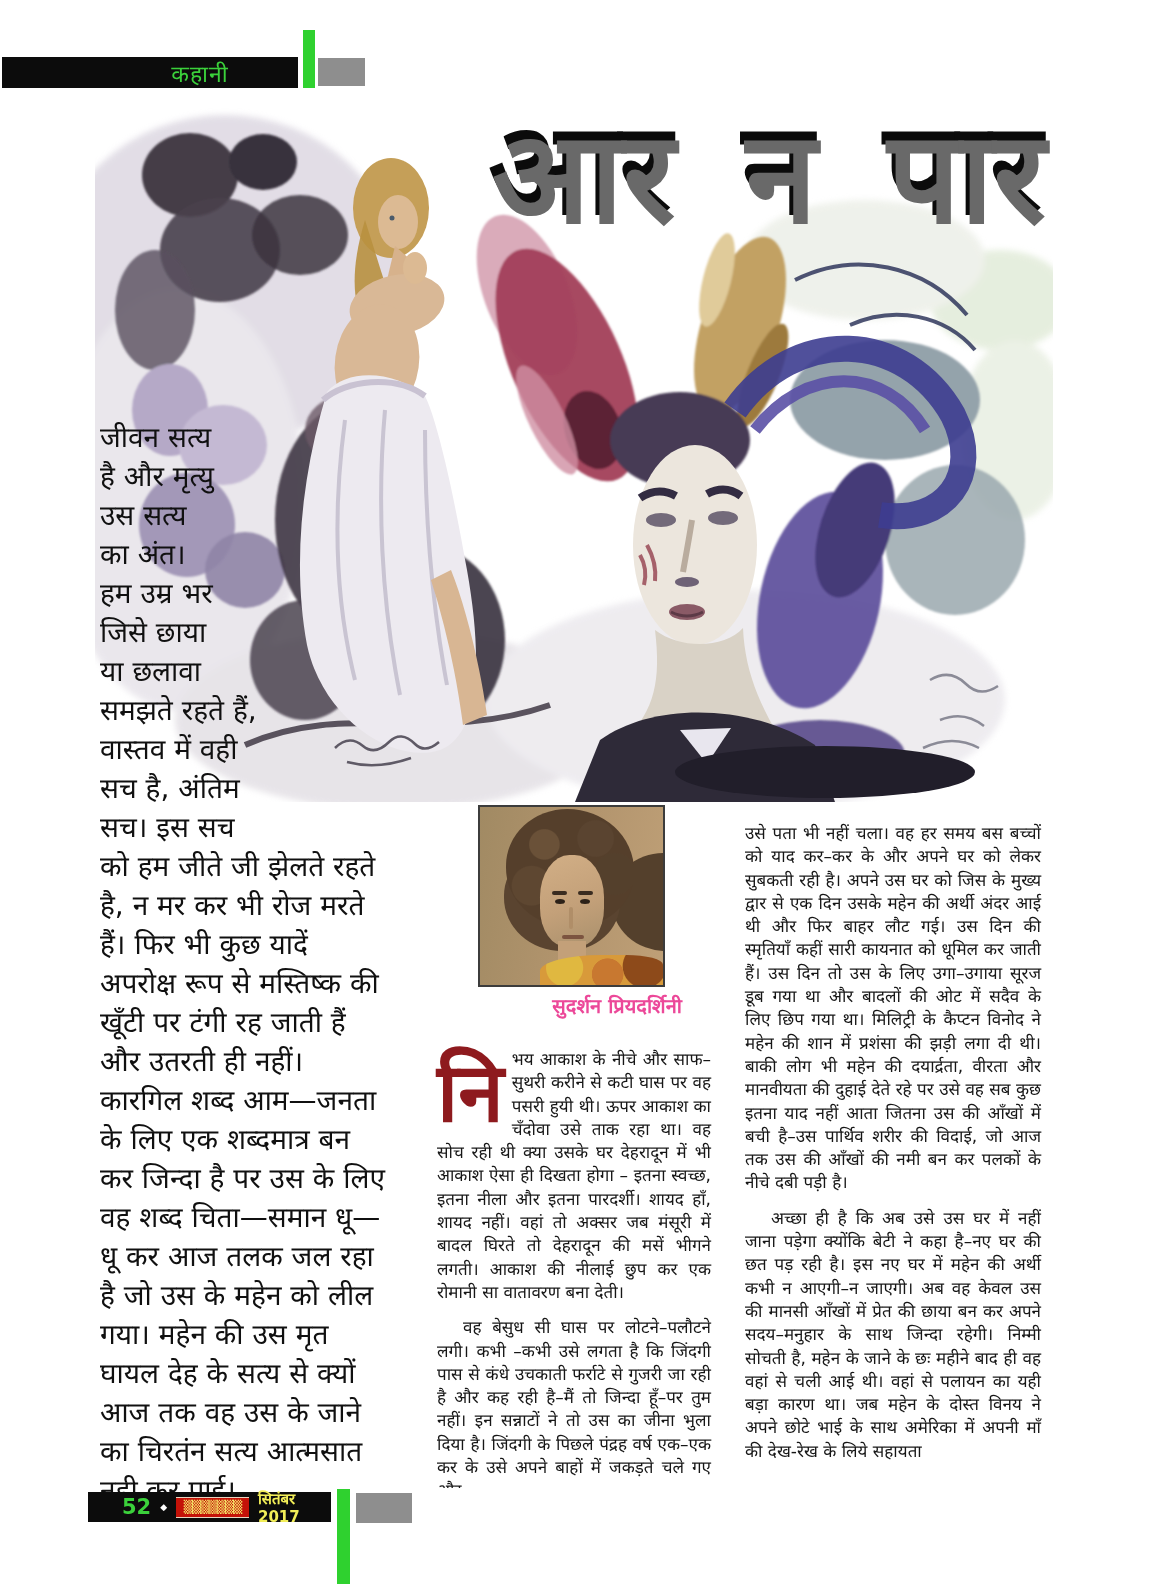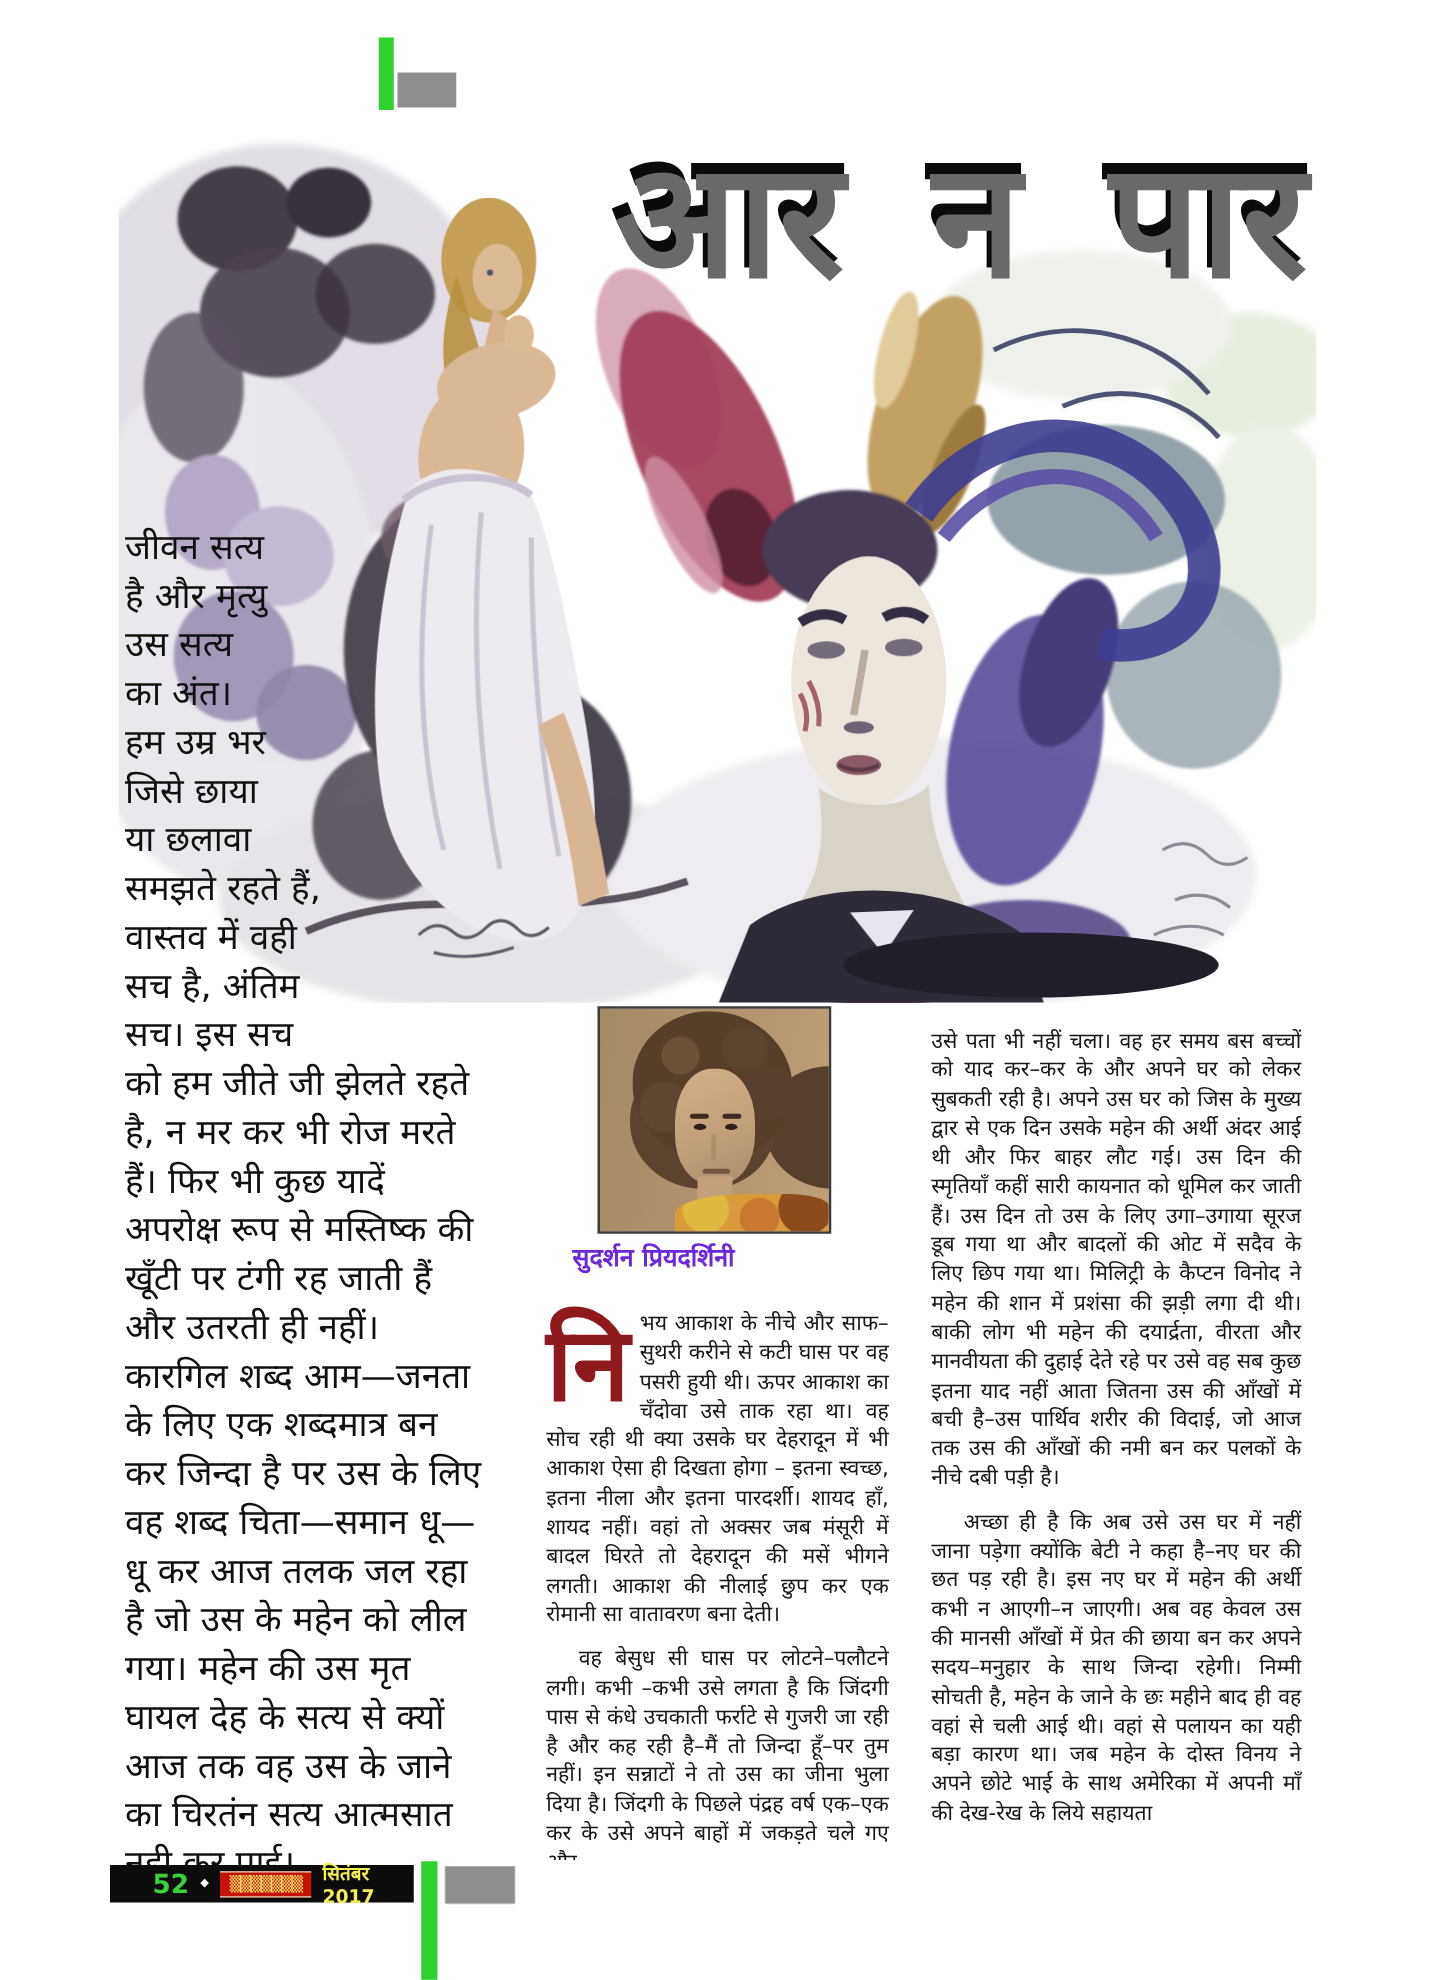--- a/index.html
+++ b/index.html
@@ -50,22 +50,22 @@
   .ap-eye-l{position:absolute;left:75px;top:92px;width:10px;height:5px;background:#2c2118;border-radius:50%;}
   .ap-eye-r{position:absolute;left:100px;top:92px;width:10px;height:5px;background:#2c2118;border-radius:50%;}
   .ap-nose{position:absolute;left:89px;top:100px;width:4px;height:22px;background:#b08e68;border-radius:2px;}
   .ap-mouth{position:absolute;left:82px;top:128px;width:22px;height:4px;background:#7c5440;border-radius:2px;}
   .ap-neck{position:absolute;left:78px;top:134px;width:28px;height:24px;background:#c3a079;}
   .ap-blouse{position:absolute;left:60px;top:148px;width:123px;height:32px;border-radius:50% 30% 0 0;
     background:radial-gradient(circle at 20% 40%,#e0b840 0 18%,transparent 19%),
                radial-gradient(circle at 55% 60%,#c87830 0 22%,transparent 23%),
                radial-gradient(circle at 85% 35%,#8d4a1a 0 20%,transparent 21%),#d89a3a;}
   .author-name{
-    position:absolute;left:458px;top:992px;width:224px;text-align:left;
-    font-size:20px;font-weight:700;color:#6d28d9;
+    position:absolute;left:458px;top:992px;width:224px;text-align:right;
+    font-size:20px;font-weight:700;color:#ec4899;
   }
   
   .col{position:absolute;font-size:17px;line-height:23.3px;text-align:justify;color:#161616;}
   .col p{margin:12px;}
   .col p.indent{text-indent:26px;}
   .col1{left:425px;top:1036px;width:298px;height:452px;overflow:hidden;}
   .col2{left:733px;top:810px;width:320px;height:678px;overflow:hidden;}
   .dropcap{
     float:left;font-size:82px;line-height:78px;font-weight:700;color:#8e1a1e;
     margin:6px 8px 0 0;
@@ -84,20 +84,23 @@
   }
   .issue{font-size:15px;font-weight:700;color:#f2ee58;}
   .bot-green-bar{position:absolute;left:337px;top:1489px;width:13px;height:95px;background:#2fd12f;}
   .bot-gray-box{position:absolute;left:356px;top:1493px;width:56px;height:30px;background:#8e8e8e;}
 </style>
 </head>
 <body>
 
 <div class="page">
 
+  <div class="header-bar">
+    <span>कहानी</span>
+  </div>
   <div class="top-green-bar"></div>
   <div class="top-gray-box"></div>
 
   <div class="hero">
     <svg width="958" height="702" viewBox="0 0 958 702">
       <defs>
         <filter id="soft">
             <feGaussianBlur stdDeviation="3"></feGaussianBlur>
           </filter>
         <filter id="soft2">

